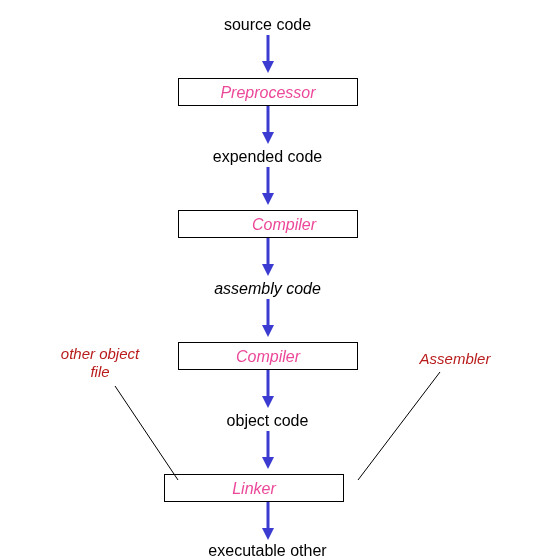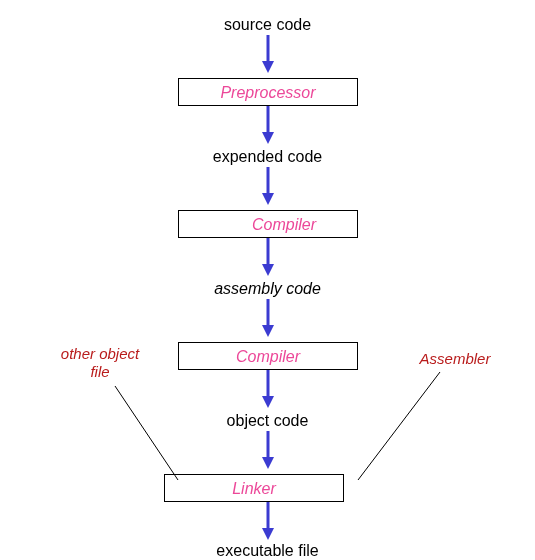--- a/index.html
+++ b/index.html
@@ -113,13 +113,13 @@
 </svg>
 <svg class="arrow" style="left:0; top:0;" width="535" height="560">
   <line class="connector" x1="440" y1="372" x2="358" y2="480"></line>
 </svg>
 
 <svg class="arrow" style="left:262px; top:502px;" width="12" height="38">
   <line x1="6" y1="0" x2="6" y2="28" stroke="#3b3bd1" stroke-width="3"></line>
   <polygon points="0,26 12,26 6,38" fill="#3b3bd1"></polygon>
 </svg>
 
-<div class="label" style="left:0; width:535px; top:542px;">executable file</div>
+<div class="label" style="left:0; width:535px; top:542px;">executable other</div>
 
 </body></html>

